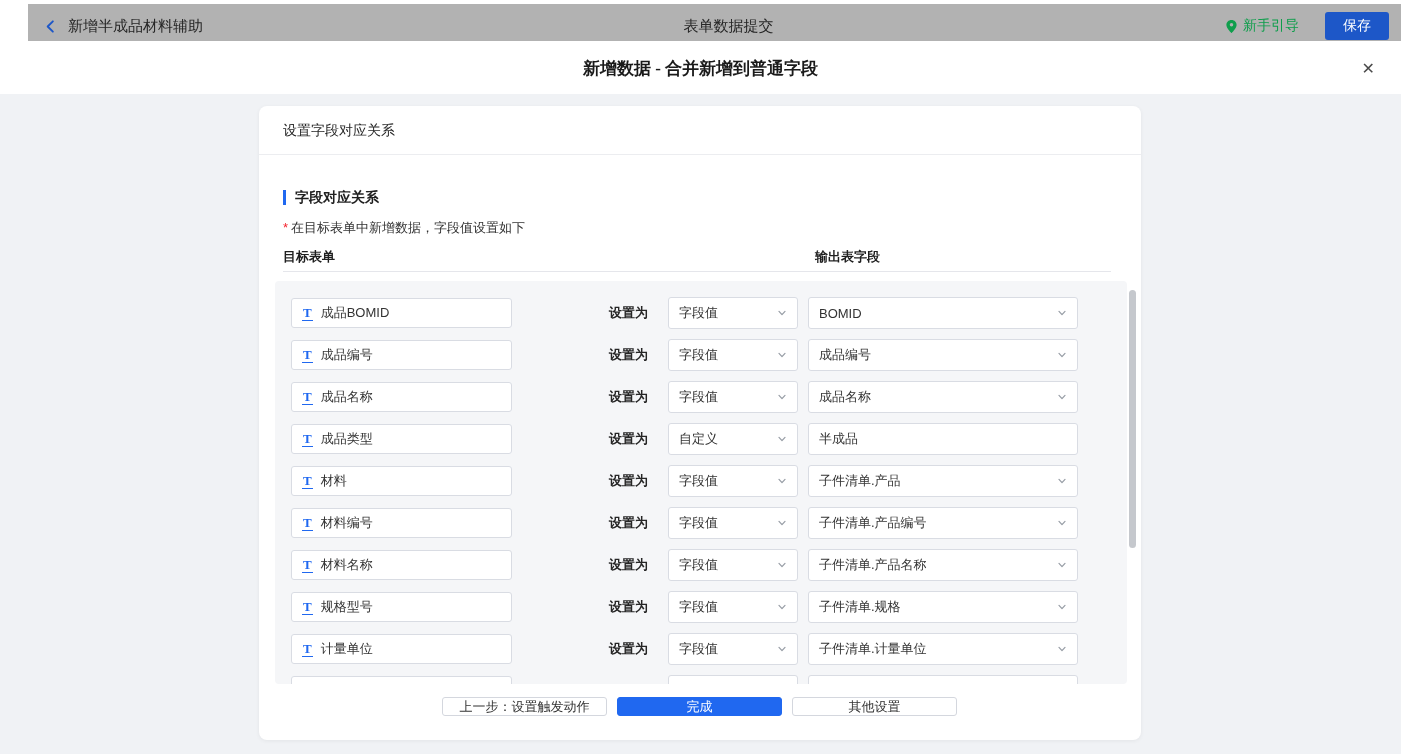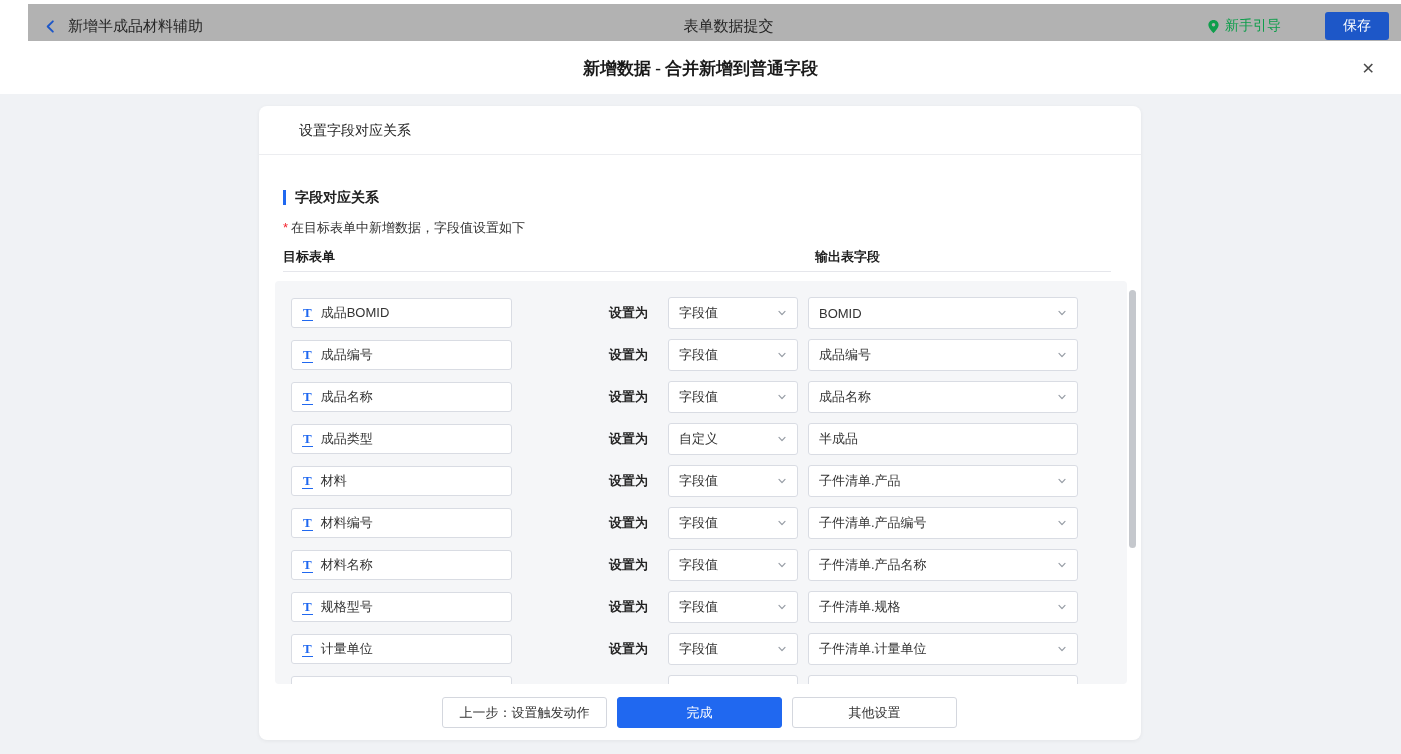--- a/index.html
+++ b/index.html
@@ -16,52 +16,52 @@
   body{
     position:relative;overflow:hidden;background:#fff;
     font-family:"Liberation Sans","DejaVu Sans",sans-serif;
   }
   
   .topbar{position:absolute;top:4px;left:0;width:100%;height:37px;background:var(--topbar-bg);margin-left:28px;}
   .topbar-left{position:absolute;left:14px;top:0;height:44px;display:flex;align-items:center;gap:9px;}
   .back{display:flex;align-items:center;color:var(--save-blue);cursor:pointer;}
   .topbar-title{font-size:15px;color:#262626;}
   .topbar-center{position:absolute;left:0;right:0;top:0;line-height:44px;text-align:center;font-size:15px;color:#262626;pointer-events:none;}
-  .topbar-right{position:absolute;right:40px;top:0;height:44px;display:flex;align-items:center;gap:44px;}
+  .topbar-right{position:absolute;right:40px;top:0;height:44px;display:flex;align-items:center;gap:26px;}
   .guide{display:flex;align-items:center;gap:5px;color:var(--guide-green);font-size:14px;cursor:pointer;}
   .save-btn{width:64px;height:28px;background:var(--save-blue);color:#fff;border:none;border-radius:3px;font-size:14px;cursor:pointer;font-family:inherit;}
   
   .modal-titlebar{position:absolute;top:44px;left:0;width:100%;height:50px;background:#fff;font-family:Liberation Serif, serif;}
   .modal-title{line-height:50px;text-align:center;font-size:17px;font-weight:700;color:#1a1a1a;}
   .close{position:absolute;right:26px;top:0;height:50px;line-height:50px;font-size:16px;color:#4a4a4a;cursor:pointer;}
   
   .content{position:absolute;top:94px;left:0;width:100%;height:660px;background:var(--page-bg);}
   .card{position:absolute;left:259px;top:12px;width:882px;height:634px;background:#fff;border-radius:8px;box-shadow:0 1px 4px rgba(0,0,0,.06);overflow:hidden;}
-  .card-header{position:absolute;top:0;left:0;right:0;height:49px;line-height:49px;padding-left:40px;border-bottom:1px solid #ecedf0;font-size:14px;color:#262626;}
+  .card-header{position:absolute;top:0;left:0;right:0;height:49px;line-height:49px;padding-left:24px;border-bottom:1px solid #ecedf0;font-size:14px;color:#262626;}
   .section-title{position:absolute;top:84px;left:24px;font-size:14px;font-weight:700;color:#1f1f1f;line-height:15px;border-left:3px solid var(--accent-blue);padding-left:9px;}
   .hint{position:absolute;top:113px;left:24px;font-size:13px;color:#333;}
   .asterisk{color:var(--danger-red);margin-right:3px;}
   .col-header{position:absolute;top:142px;font-size:13px;font-weight:700;color:#1f1f1f;}
   .col-left{left:24px;}
   .col-right{left:556px;}
   .col-divider{position:absolute;top:165px;left:24px;width:828px;height:1px;background:#e5e6eb;}
   .list{position:absolute;top:175px;left:16px;width:852px;height:403px;background:var(--list-bg);border-radius:4px;overflow:hidden;}
   .scroll-thumb{position:absolute;top:184px;left:870px;width:7px;height:258px;background:#c5c8cd;border-radius:4px;cursor:pointer;}
   
   .row{position:absolute;left:0;width:100%;height:32px;}
   .field-box{position:absolute;left:16px;top:1px;width:221px;height:30px;background:#fff;border:1px solid #d9dce3;border-radius:3px;display:flex;align-items:center;padding:0 10px;cursor:text;}
   .t-icon{font-family:"Liberation Serif","DejaVu Serif",serif;font-weight:600;font-size:13px;line-height:1;color:var(--accent-blue);border-bottom:1px solid currentColor;padding:0 1px 1px;}
   .field-label{font-size:13px;color:#333;margin-left:8px;white-space:nowrap;}
   .set-label{position:absolute;left:295px;top:0;line-height:32px;font-size:13px;font-weight:600;color:#262626;margin-left:39px;}
   .dd{position:absolute;top:0;height:32px;background:#fff;border:1px solid #d9dce3;border-radius:3px;display:flex;align-items:center;justify-content:space-between;padding:0 10px;font-size:13px;color:#333;cursor:pointer;white-space:nowrap;}
   .dd-mode{left:393px;width:130px;}
   .dd-value{left:533px;width:270px;}
   .chev{flex:0 0 auto;margin-left:6px;}
   
-  .btn{position:absolute;top:591px;height:31px;font-size:13px;border-radius:3px;cursor:pointer;font-family:Liberation Sans, sans-serif;white-space:nowrap;}
+  .btn{position:absolute;top:591px;height:19px;font-size:13px;border-radius:3px;cursor:pointer;font-family:Liberation Sans, sans-serif;white-space:nowrap;}
   .btn.ghost{background:#fff;border:1px solid #d4d7de;color:#333;}
   .btn.primary{background:var(--accent-blue);border:1px solid var(--accent-blue);color:#fff;}
   .prev{left:183px;width:165px;}
   .done{left:358px;width:165px;}
   .other{left:533px;width:165px;}
 </style>
 </head>
 <body>
 
 <div class="topbar">

